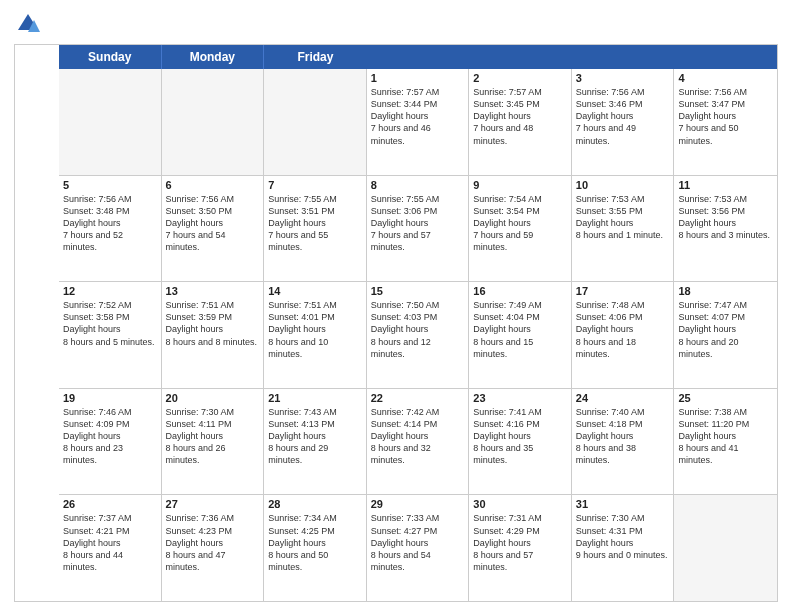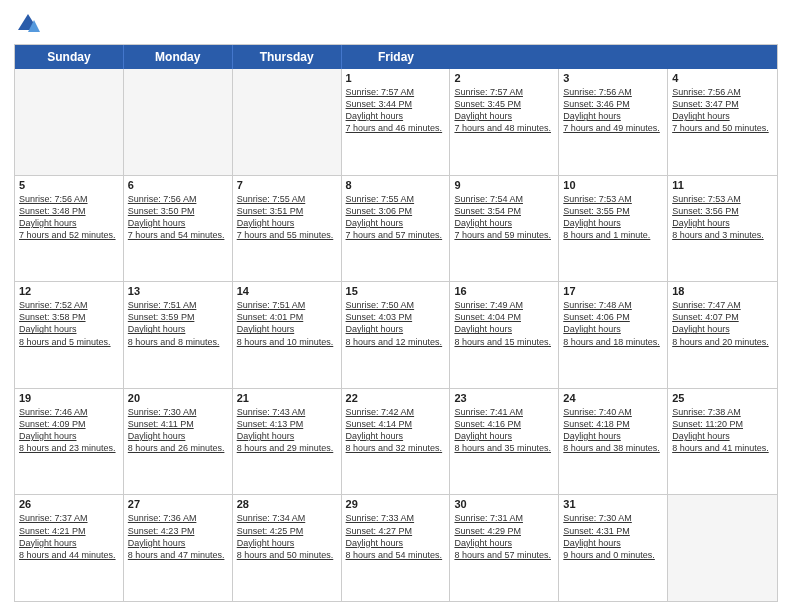--- a/index.html
+++ b/index.html
@@ -43,20 +43,21 @@
     }
     .subtitle {
       font-size: 13px;
       color: #444;
     }
     .calendar {
       flex: 1;
       display: flex;
       flex-direction: column;
       border: 1px solid #ccc;
+      padding-left: 44px;
     }
     .day-headers {
       display: grid;
       grid-template-columns: repeat(7, 1fr);
       background: #2a5caa;
     }
     .day-header {
       color: #fff;
       font-size: 12px;
       font-weight: bold;
@@ -92,21 +93,20 @@
     .day-number {
       font-size: 11px;
       font-weight: bold;
       color: #222;
       margin-bottom: 2px;
     }
     .day-info {
       font-size: 9px;
       line-height: 1.35;
       color: #333;
-      text-decoration: underline;
     }
   </style>
 </head>
 <body>
 
 <div class="page">
   <div class="header">
     <div class="logo">
       <svg class="logo-icon" viewBox="0 0 28 28">
         <polygon points="14,4 24,20 4,20" fill="#2a5caa"></polygon>
@@ -120,21 +120,20 @@
     <div class="title-block">
       <div class="month-title"></div>
       <div class="subtitle"></div>
     </div>
   </div>
 
   <div class="calendar">
     <div class="day-headers">
     <div class="day-header">Sunday</div>
         <div class="day-header">Monday</div>
-        <div class="day-header">Thursday</div>
         <div class="day-header">Friday</div>
       </div>
     <div class="calendar-body">
     <div class="week-row">
           <div class="day-cell empty"></div>
           <div class="day-cell empty"></div>
           <div class="day-cell empty"></div>
           <div class="day-cell">
             <div class="day-number">1</div>
             <div class="day-info"><span>Sunrise: 7:57 AM</span><br><span>Sunset: 3:44 PM</span><br><span>Daylight hours</span><br><span>7 hours and 46 minutes.</span></div>

